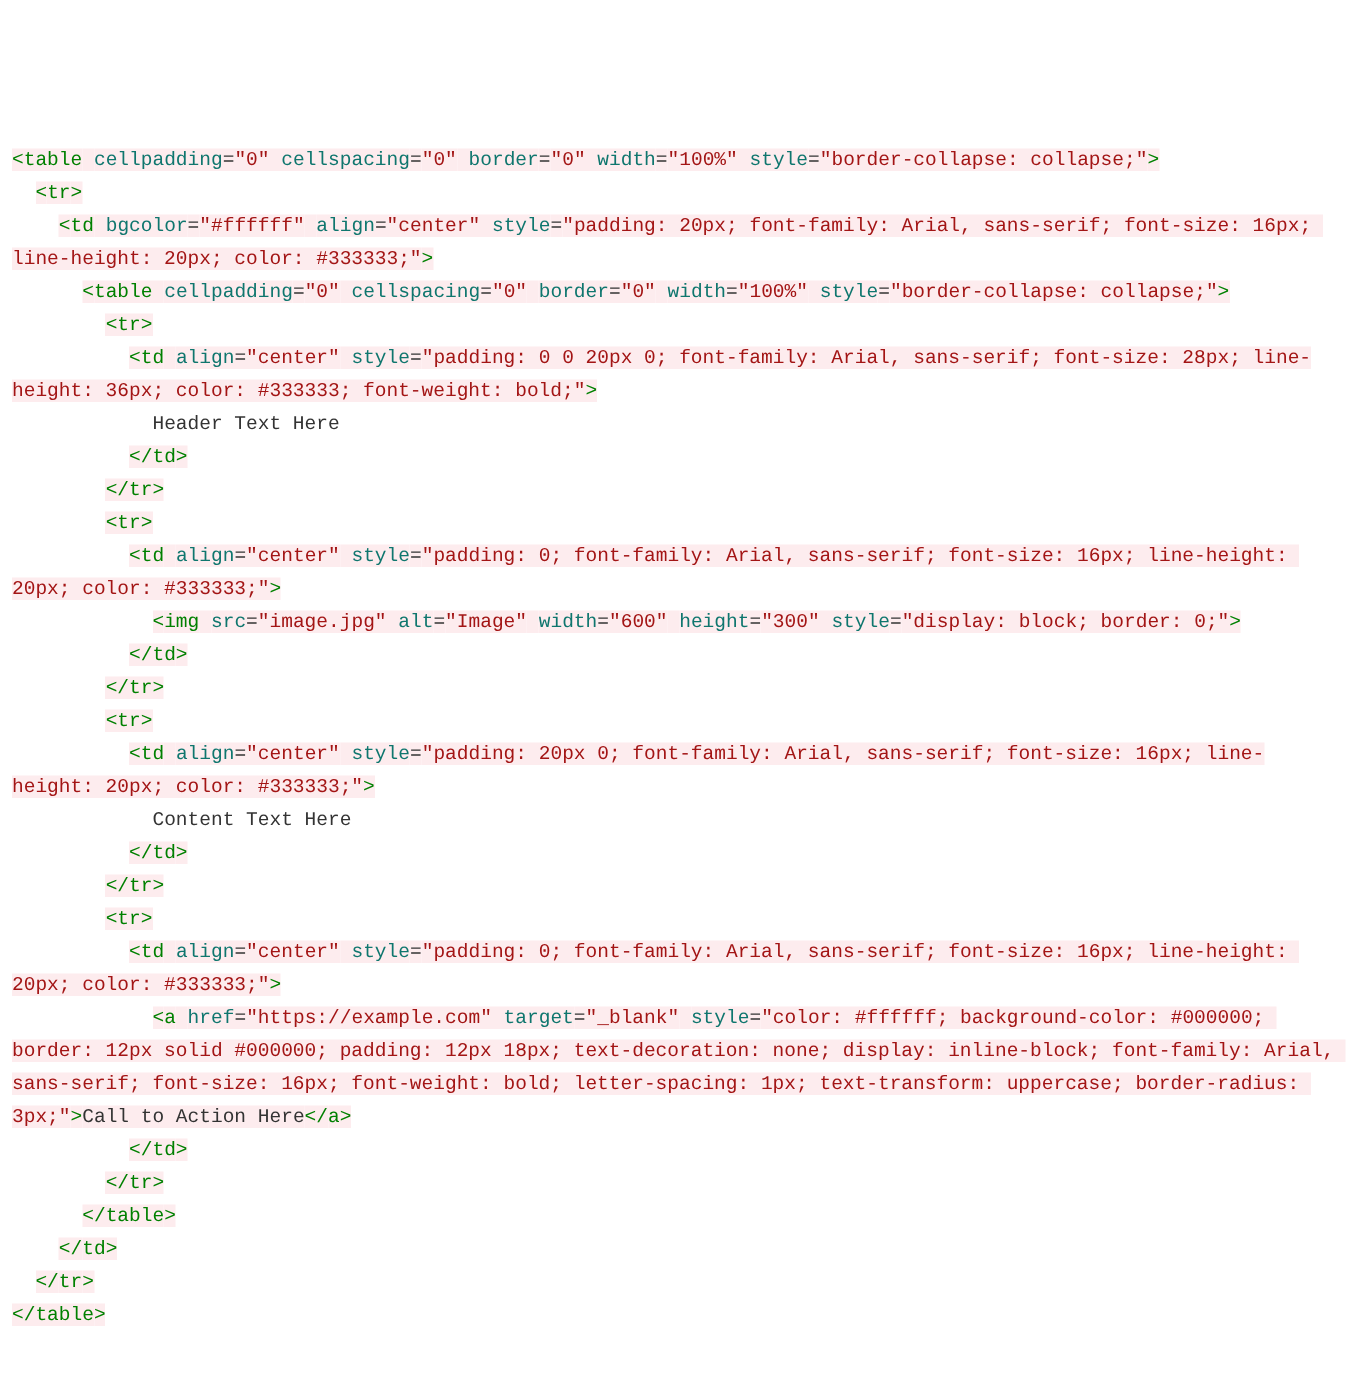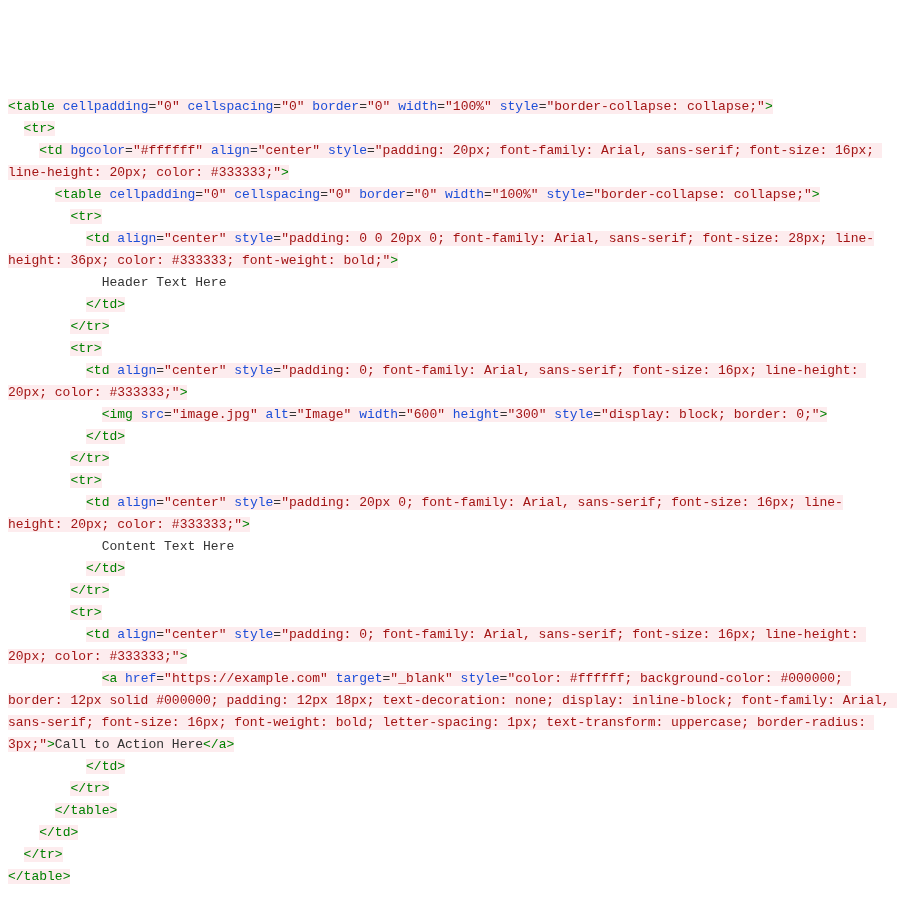--- a/index.html
+++ b/index.html
@@ -10,21 +10,21 @@
     font-size: 13px;
     line-height: 22px;
     color: #333333;
     white-space: pre-wrap;
     word-wrap: break-word;
   }
   .code {
     display: block;
   }
   .tag { color: #008000; }       
-  .attr { color: #1d4ed8; font-family: Liberation Mono, monospace; }      
+  .attr { color: #0f766e; font-family: Liberation Mono, monospace; }      
   .val { color: #a31515; }       
   .txt { color: #333333; }       
   .hl  { background: #fdecee; }
   .row { display: block; }
 </style>
 </head>
 <body>
 
 
 

